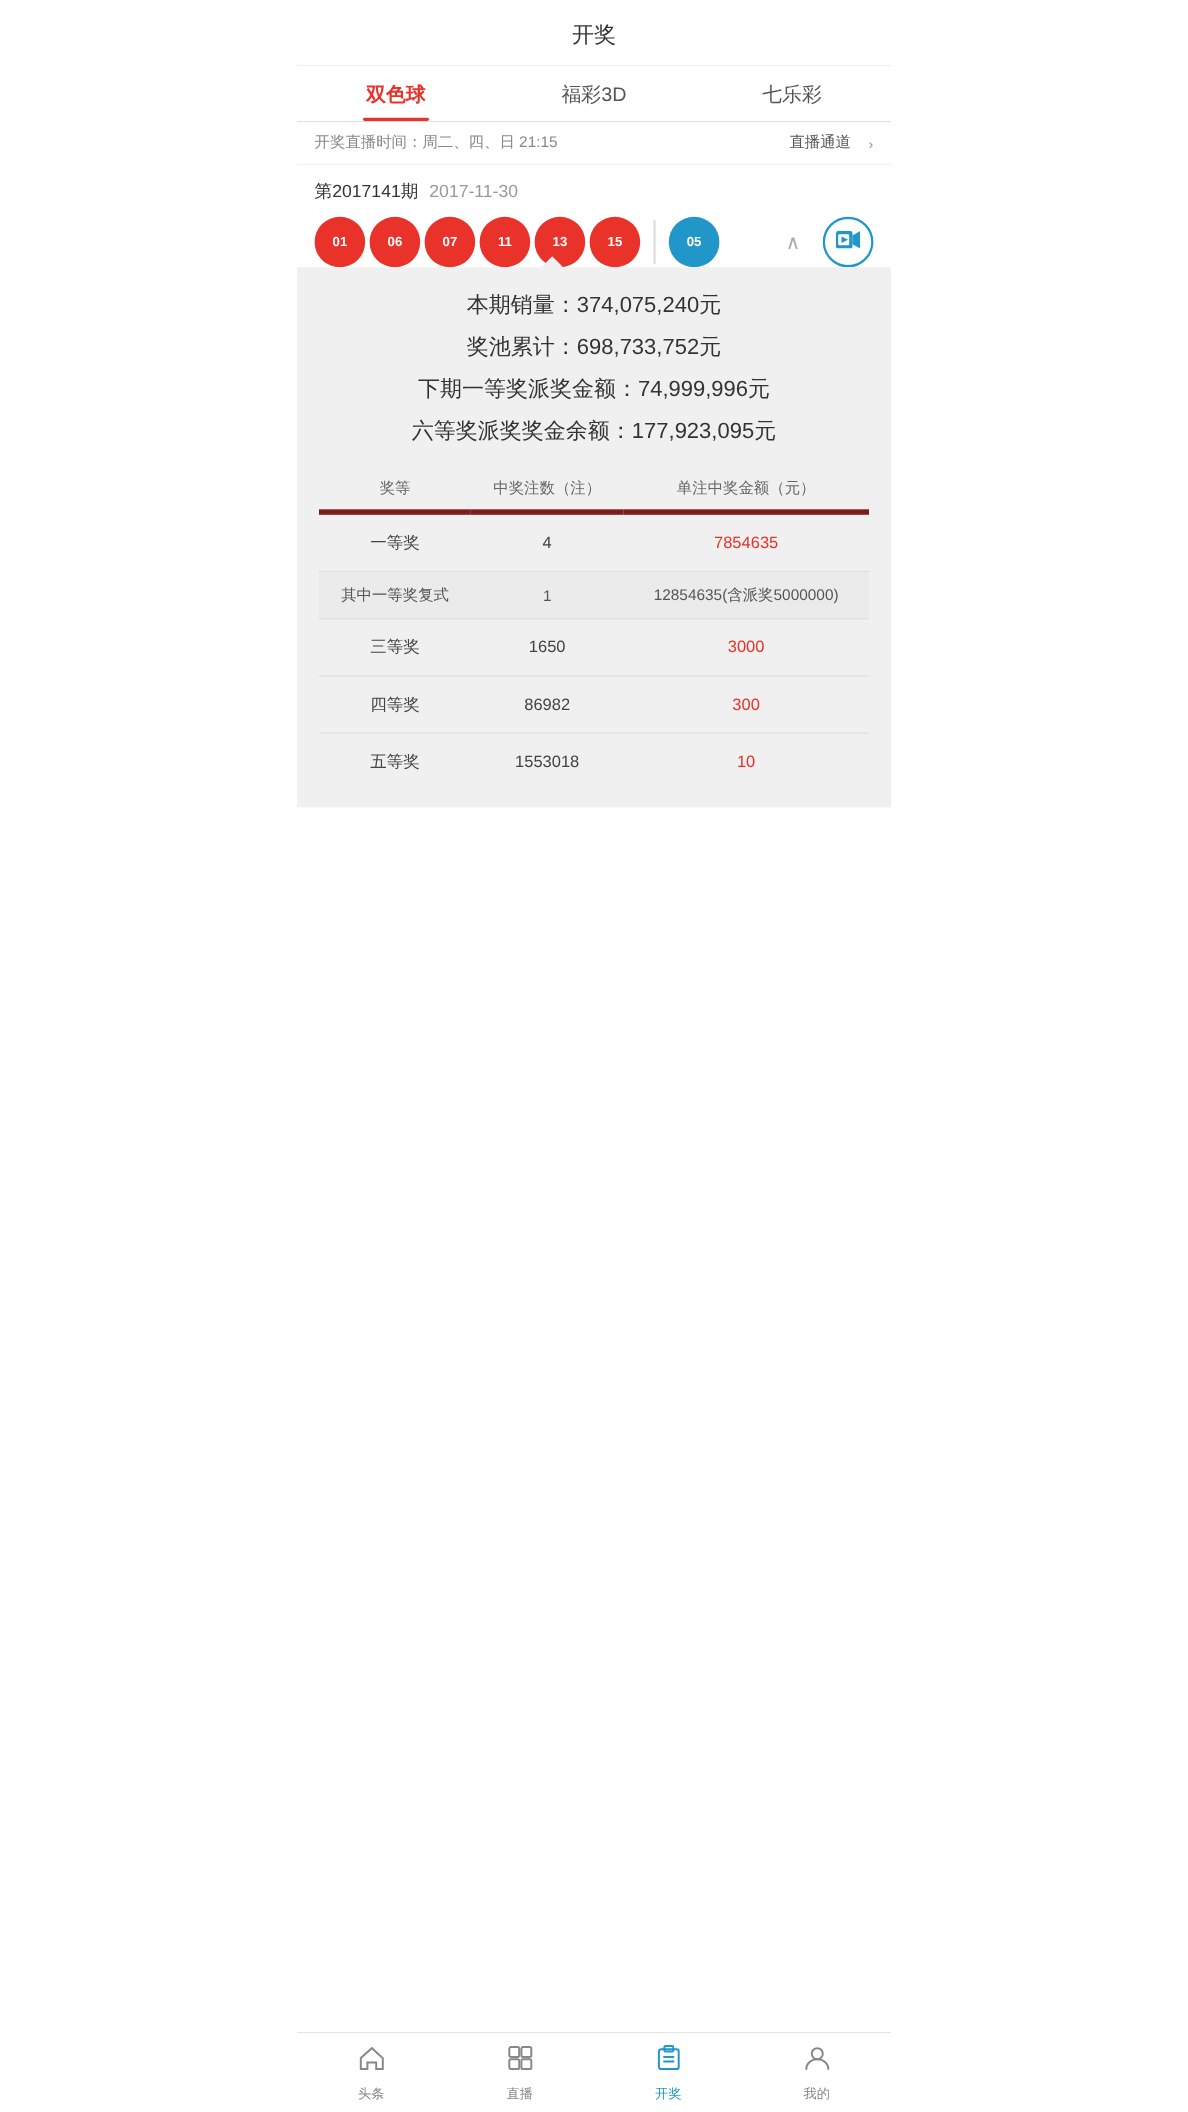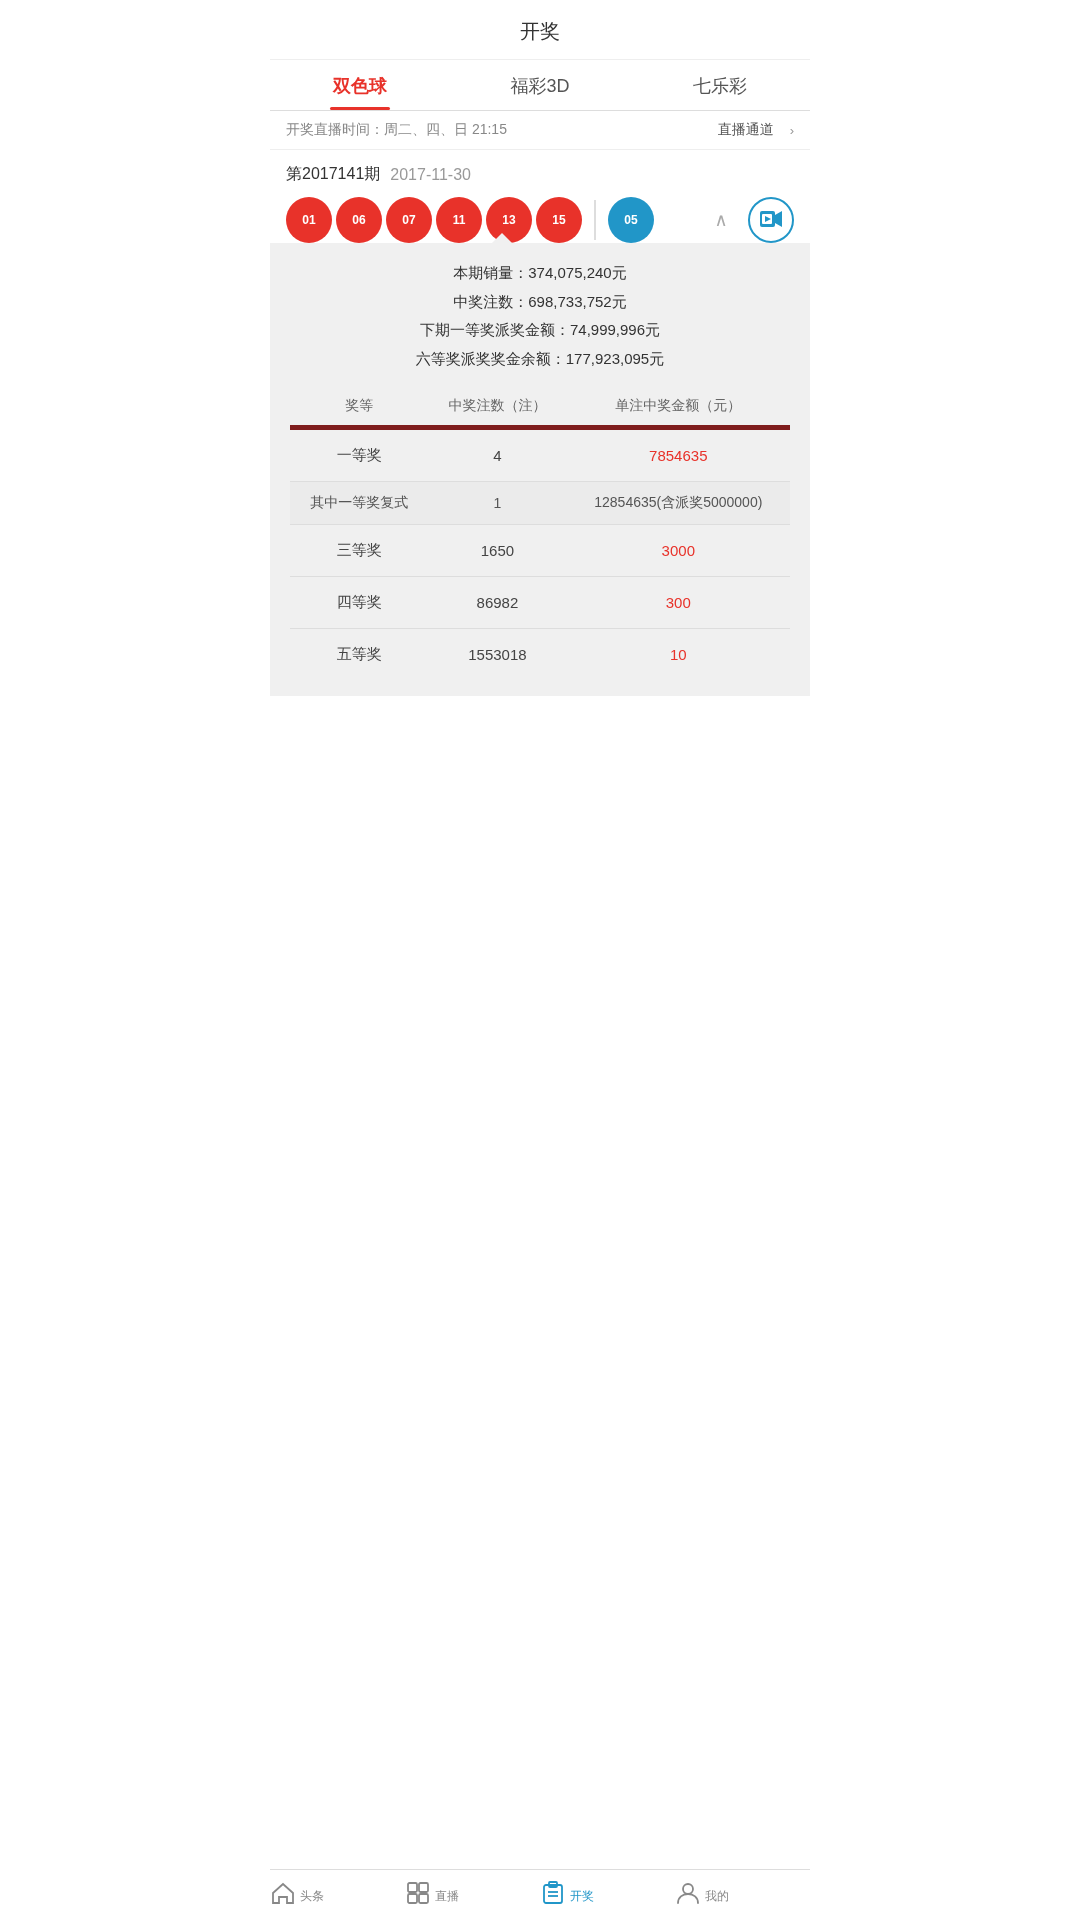--- a/index.html
+++ b/index.html
@@ -169,21 +169,21 @@
       left: 220px;
       width: 0;
       height: 0;
       border-left: 12px solid transparent;
       border-right: 12px solid transparent;
       border-bottom: 12px solid #f0f0f0;
     }
 
     .summary-info {
       text-align: center;
-      font-size: 15px;
+      font-size: 20px;
       color: #333;
       line-height: 1.9;
       margin-bottom: 14px;
     }
 
     .prize-table {
       width: 100%;
       border-collapse: collapse;
     }
     .prize-table th {
@@ -222,21 +222,21 @@
       left: 50%;
       transform: translateX(-50%);
       width: 540px;
       display: flex;
       border-top: 1px solid #ddd;
       background: #fff;
     }
     .nav-item {
       flex: 1;
       display: flex;
-      flex-direction: row;
+      flex-direction: column;
       align-items: center;
       padding: 10px 0 8px;
       cursor: pointer;
       gap: 4px;
     }
     .nav-icon {
       font-size: 24px;
       color: #888;
     }
     .nav-label {
@@ -302,21 +302,21 @@
           </svg>
         </span>
       </div>
     </div>
   </div>
 </div>
 
 <div class="detail-panel">
   <div class="summary-info">
     <div>本期销量：374,075,240元</div>
-    <div>中奖注数：698,733,752元</div>
+    <div>奖池累计：698,733,752元</div>
     <div>下期一等奖派奖金额：74,999,996元</div>
     <div>六等奖派奖奖金余额：177,923,095元</div>
   </div>
 
   <table class="prize-table">
     <thead>
       <tr>
         <th>奖等</th>
         <th>中奖注数（注）</th>
         <th>单注中奖金额（元）</th>

